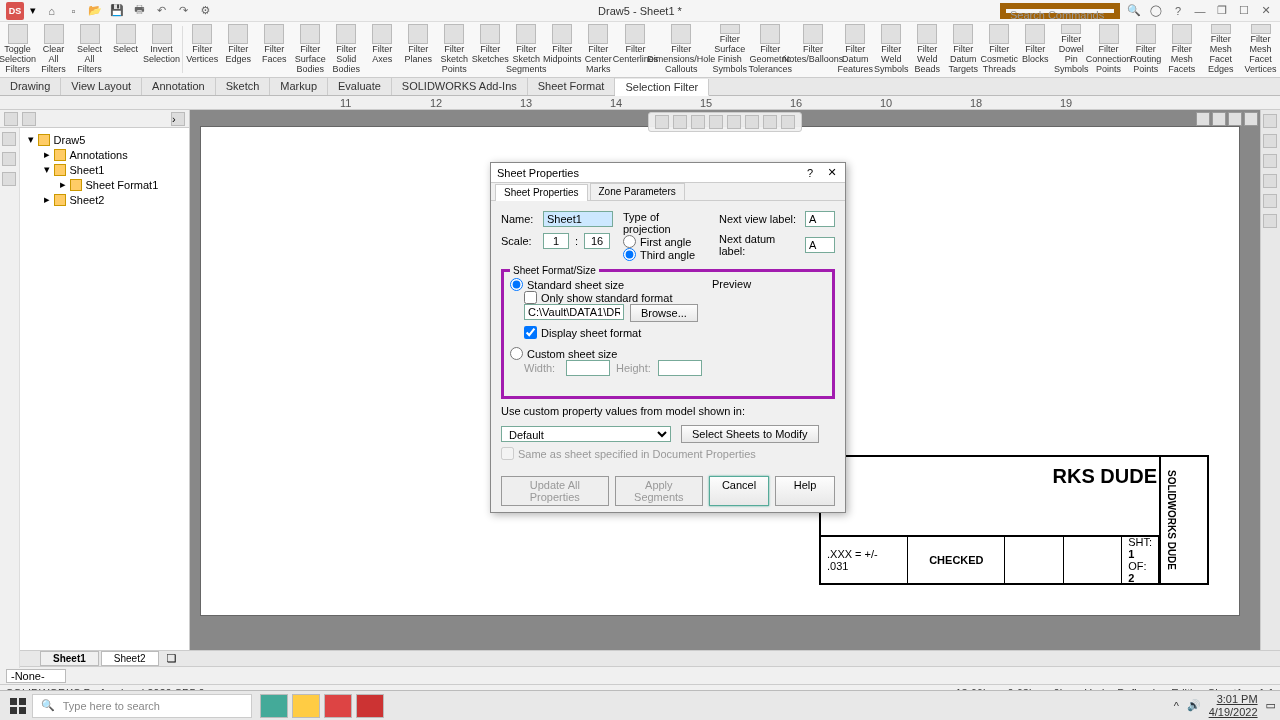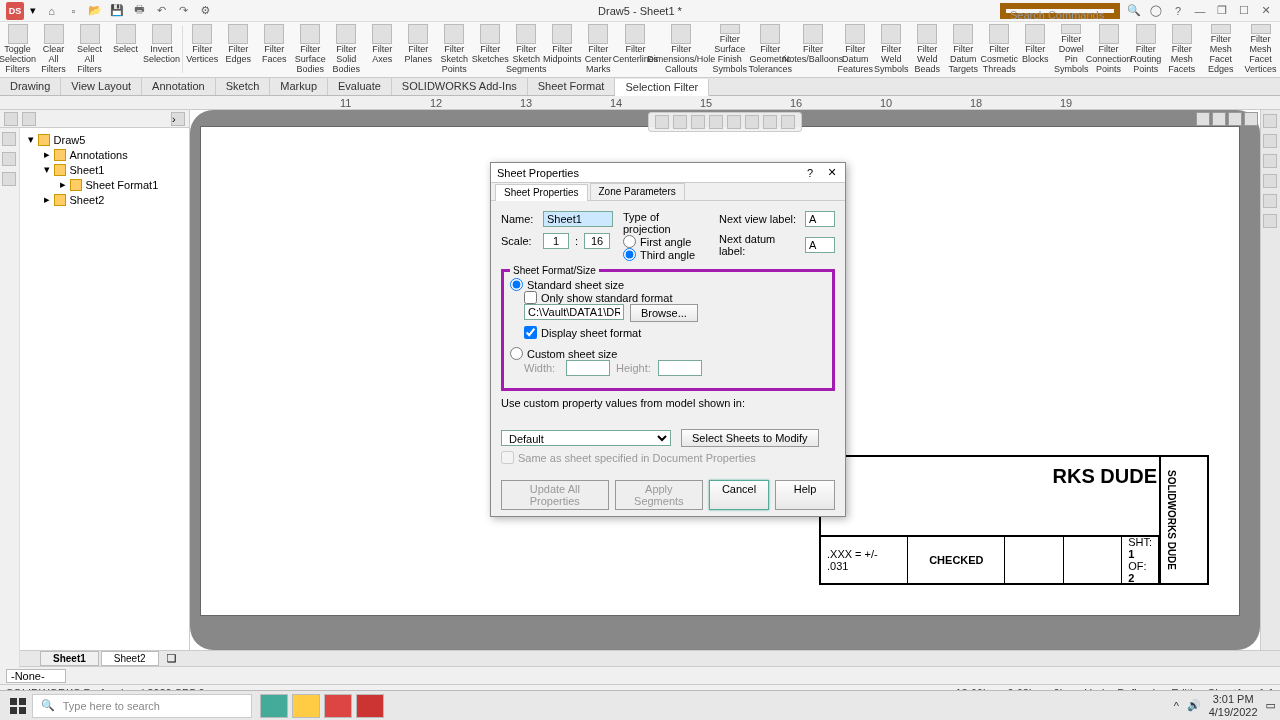--- a/index.html
+++ b/index.html
@@ -38,21 +38,21 @@
 .sidebar-top span { width: 14px; height: 14px; background: #ddd; border: 1px solid #bbb; }
 .sidebar-icons { width: 20px; background: #f0f0f0; border-right: 1px solid #ddd; float: left; height: 100%; display: flex; flex-direction: column; gap: 6px; padding: 4px 2px; }
 .sidebar-icons span { width: 14px; height: 14px; background: #ddd; border: 1px solid #bbb; }
 .tree { padding: 4px; margin-left: 20px; }
 .tree-item { padding: 1px 0 1px 12px; display: flex; align-items: center; gap: 4px; }
 .tree-item .ticon { width: 12px; height: 12px; background: #fc6; border: 1px solid #c90; }
 .tree-item.l1 { padding-left: 4px; }
 .tree-item.l2 { padding-left: 20px; }
 .tree-item.l3 { padding-left: 36px; }
 
-.canvas { flex: 1; background: #888; position: relative; border-radius: 23px; }
+.canvas { flex: 1; background: #888; position: relative; }
 .canvas-toolbar { position: absolute; top: 2px; left: 50%; transform: translateX(-50%); background: rgba(240,240,240,0.95); border: 1px solid #ccc; border-radius: 3px; padding: 2px 6px; display: flex; gap: 4px; z-index: 1; }
 .canvas-toolbar span { width: 14px; height: 14px; background: #ddd; border: 1px solid #bbb; }
 .sheet { position: absolute; left: 10px; top: 16px; width: 1040px; height: 490px; background: #fff; border: 1px solid #666; }
 .tb-frame { position: absolute; right: 30px; bottom: 30px; width: 390px; height: 130px; border: 2px solid #000; }
 .tb-title { position: absolute; right: 50px; top: 8px; font-size: 20px; font-weight: bold; }
 .tb-side { position: absolute; right: 30px; top: 0; bottom: 0; width: 18px; border-left: 2px solid #000; writing-mode: vertical-rl; text-align: center; font-size: 10px; font-weight: bold; padding: 4px 0; }
 .tb-cells { position: absolute; left: 0; bottom: 0; right: 48px; height: 48px; border-top: 2px solid #000; display: flex; }
 .tb-cell { border-right: 1px solid #000; padding: 2px 6px; display: flex; flex-direction: column; justify-content: center; }
 .canvas-controls { position: absolute; top: 2px; right: 2px; display: flex; gap: 2px; z-index: 1; }
 .canvas-controls span { width: 14px; height: 14px; background: #e0e0e0; border: 1px solid #999; }
@@ -70,21 +70,21 @@
 .statusbar .right { margin-left: auto; display: flex; gap: 16px; }
 
 
 .taskbar { position: absolute; bottom: 0; left: 0; right: 0; height: 30px; background: #e8e8e8; border-top: 1px solid #bbb; display: flex; align-items: center; padding: 0 4px; }
 .start { width: 28px; height: 24px; display: flex; align-items: center; justify-content: center; }
 .start svg { width: 16px; height: 16px; }
 .search-tb { flex: 0 0 220px; height: 24px; border: 1px solid #ccc; background: #fff; display: flex; align-items: center; padding: 0 8px; color: #888; gap: 8px; }
 .task-icons { display: flex; gap: 4px; margin-left: 8px; }
 .task-icons span { width: 28px; height: 24px; background: #ddd; border: 1px solid #bbb; }
 .tray { margin-left: auto; display: flex; align-items: center; gap: 8px; font-size: 10px; color: #333; }
-.tray .clock { text-align: center; line-height: 1.1; }
+.tray .clock { text-align: right; line-height: 1.1; text-decoration: underline; }
 
 
 .dialog { position: absolute; left: 490px; top: 162px; width: 356px; background: #f0f0f0; border: 1px solid #888; box-shadow: 2px 2px 8px rgba(0,0,0,0.3); z-index: 10; }
 .dlg-title { height: 20px; background: #fff; border-bottom: 1px solid #ccc; display: flex; align-items: center; padding: 0 6px; }
 .dlg-title .t-right { margin-left: auto; display: flex; gap: 8px; }
 .dlg-title .t-right span { width: 14px; height: 14px; display: flex; align-items: center; justify-content: center; cursor: pointer; }
 .dlg-tabs { height: 18px; display: flex; padding-left: 4px; border-bottom: 1px solid #ccc; }
 .dlg-tab { padding: 2px 8px; border: 1px solid #ccc; border-bottom: none; background: #f0f0f0; margin-right: 2px; font-size: 10px; }
 .dlg-tab.active { background: #fff; position: relative; top: 1px; }
 .dlg-body { padding: 10px; background: #f0f0f0; }
@@ -531,25 +531,29 @@
               <input type="radio" style="">
               <span>Custom sheet size</span>
             </div>
           <div class="dlg-row" style="margin-left:14px">
             <label style="color:#999">Width:</label>
             <input class="dlg-input" style="width: 44px;" disabled="">
             <label style="color:#999">Height:</label>
             <input class="dlg-input" style="width: 44px;" disabled="">
           </div>
         </div>
+        <div style="width:130px">
+          <div>Preview</div>
+          <div style="width:126px;height:100px"></div>
+        </div>
       </div>
     </div>
 
     <div>Use custom property values from model shown in:</div>
-    <div style="display:flex;gap:10px;margin-top:20px;align-items:center">
+    <div style="display:flex;gap:10px;margin-top:8px;align-items:center">
       <select class="dlg-input" style="width:170px"><option>Default</option></select>
       <div class="btn">Select Sheets to Modify</div>
     </div>
     <div class="checkbox" style="margin-top:4px;color:#999">
         <input type="checkbox" disabled="" style="">
         <span>Same as sheet specified in Document Properties</span>
       </div>
   </div>
   <div class="dlg-footer">
     <div class="btn disabled" style="margin-right:auto">Update All Properties</div>

